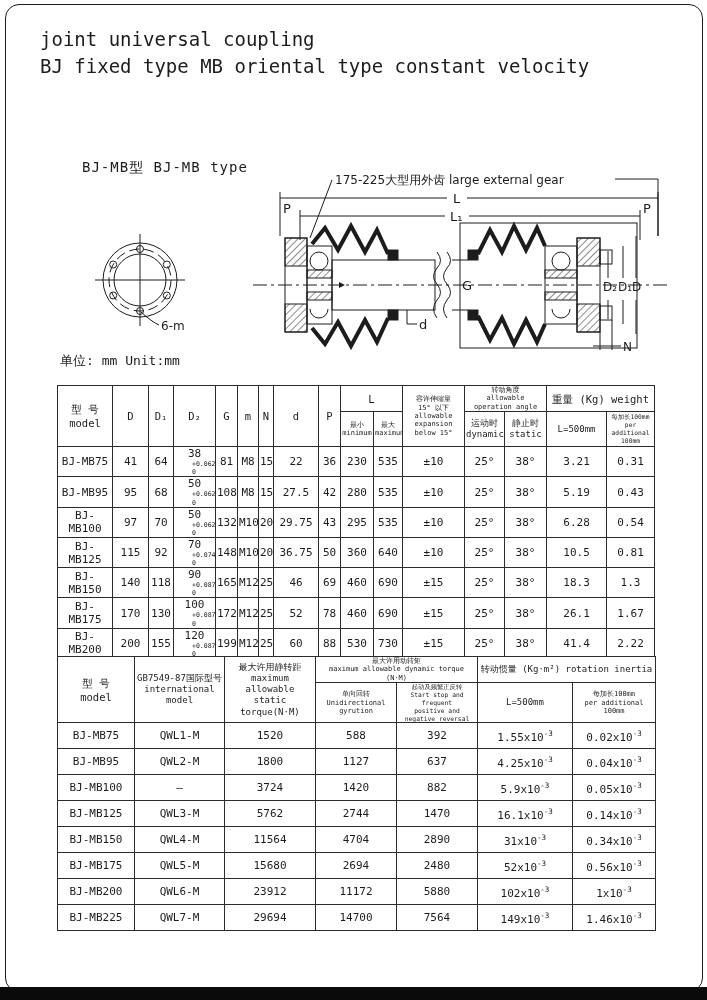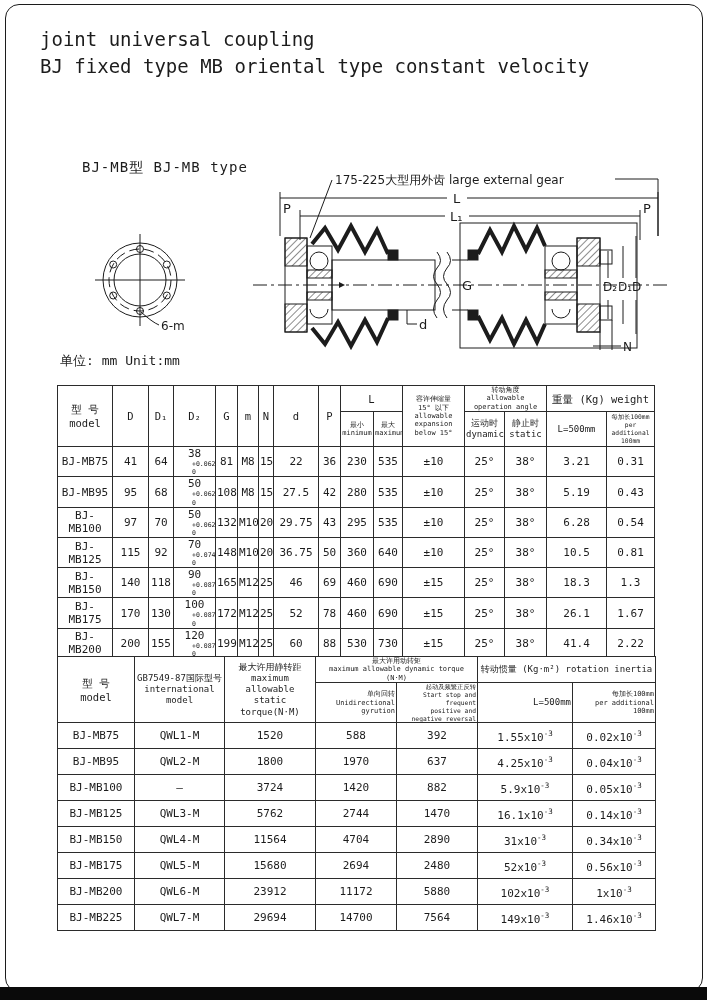--- a/index.html
+++ b/index.html
@@ -35,21 +35,21 @@
   th{font-weight:normal;white-space:pre-line;}
   .h-big{font-size:10.5px;line-height:1.35;}
   .h-sub{font-size:9px;line-height:1.25;}
   .h-tiny{font-size:7px;line-height:1.2;margin-top:24px;}
   .h-micro{font-size:6.3px;line-height:1.25;}
   #table1 td{font-size:11px;height:25px;}
   #table2 td{font-size:11px;height:25px;}
   #table1 tr.hr1 th{height:24px;}
   #table1 tr.hr2 th{height:34px;}
   #table2 tr.hr1 th{height:24px;}
-  #table2 tr.hr2 th{height:28px;text-align:right;}
+  #table2 tr.hr2 th{height:28px;}
   .tolstack{display:inline-block;vertical-align:middle;text-align:left;
     font-size:6.5px;line-height:1.25;margin-left:17px;}
   .tolstack i{display:block;font-style:normal;}
   td sup{font-size:7.5px;}
 </style>
 </head>
 <body>
 
 <div class="frame"></div>
 
@@ -413,21 +413,21 @@
         <td>1520</td>
         <td>588</td>
         <td>392</td>
         <td>1.55x10<sup>-3</sup></td>
         <td>0.02x10<sup>-3</sup></td>
       </tr>
       <tr>
         <td>BJ-MB95</td>
         <td>QWL2-M</td>
         <td>1800</td>
-        <td>1970</td>
+        <td>1127</td>
         <td>637</td>
         <td>4.25x10<sup>-3</sup></td>
         <td>0.04x10<sup>-3</sup></td>
       </tr>
       <tr>
         <td>BJ-MB100</td>
         <td>—</td>
         <td>3724</td>
         <td>1420</td>
         <td>882</td>

